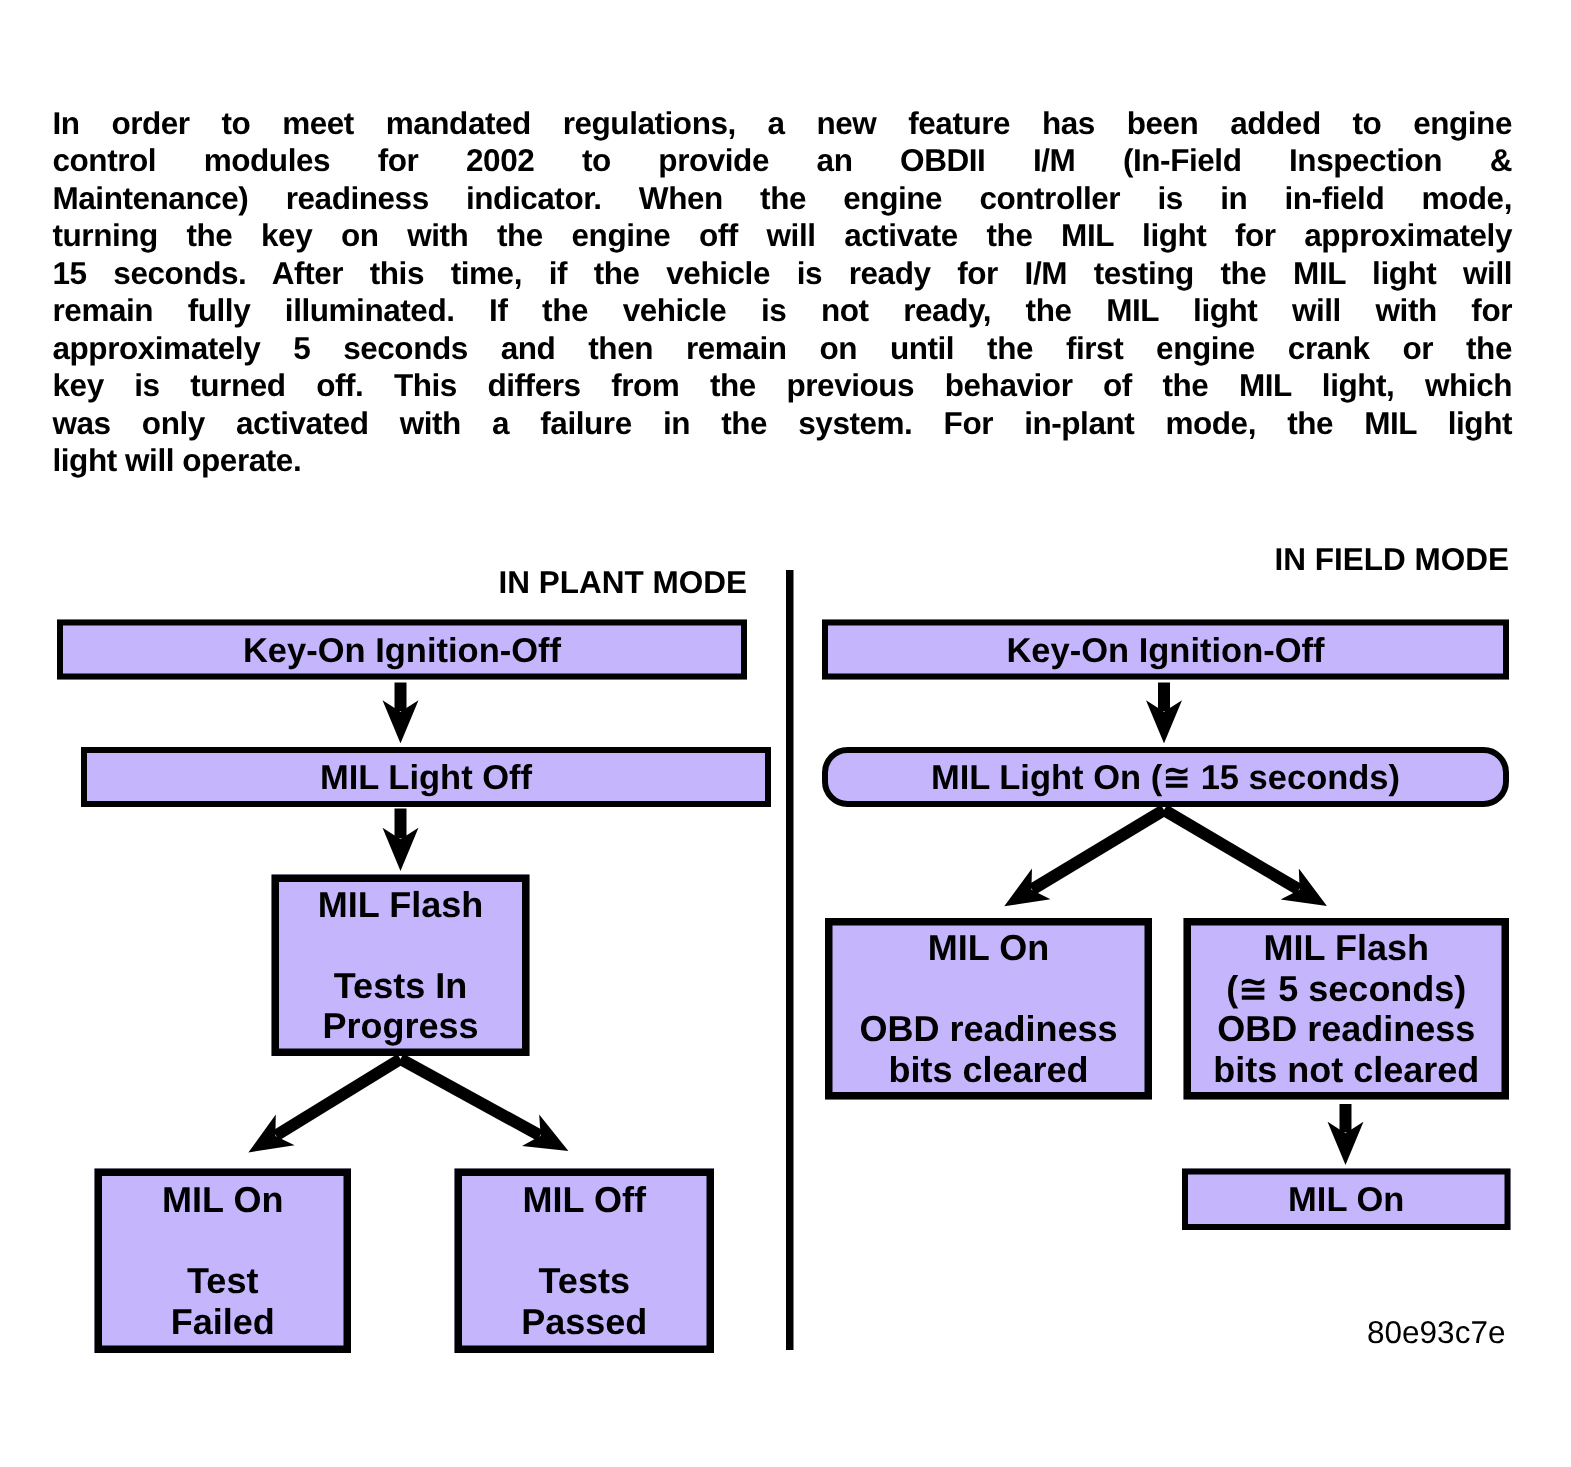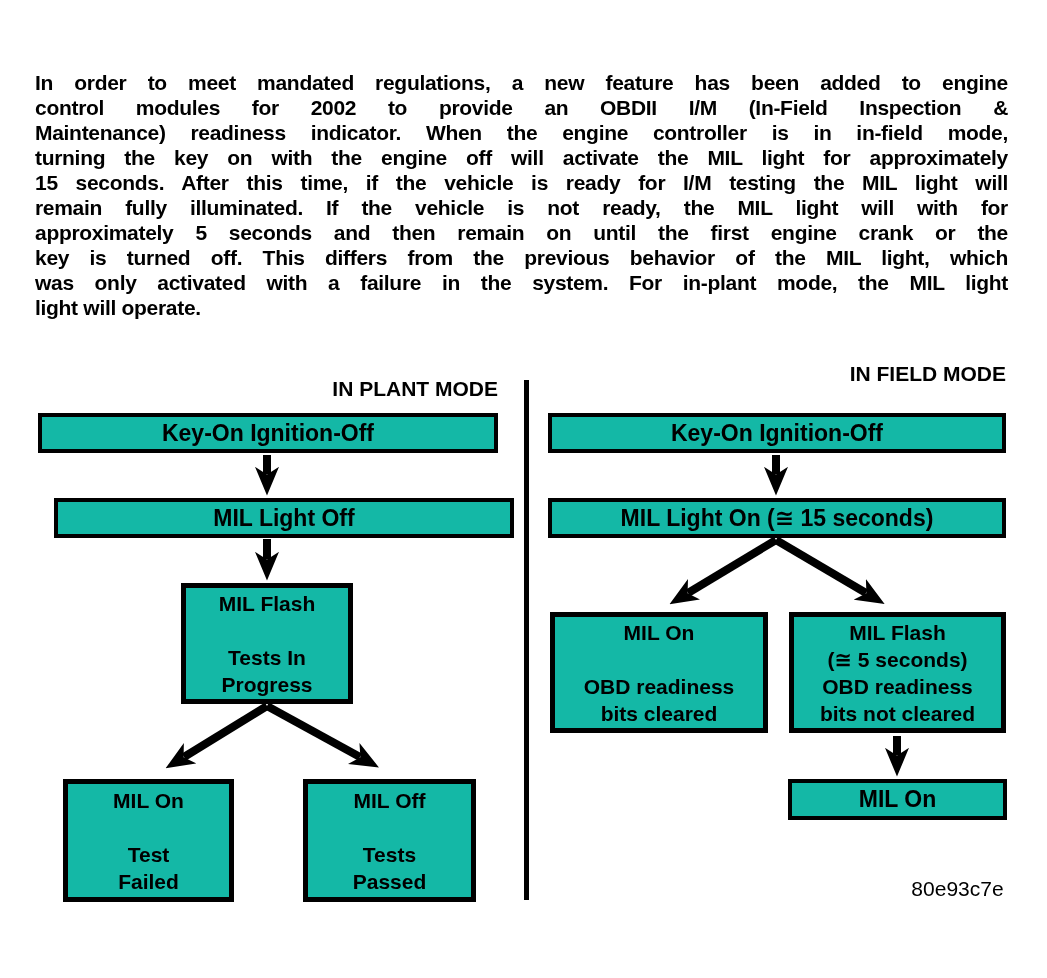--- a/index.html
+++ b/index.html
@@ -12,27 +12,27 @@
     position:absolute; left:35px; top:70px; width:973px;
     font-weight:bold; font-size:21px; line-height:25px; letter-spacing:-0.3px;
   }
   .para-line { text-align:justify; text-align-last:justify; white-space:nowrap; }
   .para-line.final { text-align-last:left; }
 
   .dg-title {
     position:absolute; font-weight:bold; font-size:21px; text-align:right;
   }
   .box {
-    position:absolute; box-sizing:border-box; background:#14b8a6;
+    position:absolute; box-sizing:border-box; background:#c4b5fd;
     border:4px solid #000000; display:flex; align-items:center; justify-content:center;
     text-align:center; font-weight:bold;
   }
   .box .txt { white-space:pre-line; width:100%; }
   .wide  { font-size:23px; }
-  .multi { font-size:21px; line-height:27px; border-width:5px; }
+  .multi { font-size:24px; line-height:27px; border-width:5px; }
 
   .divider { position:absolute; left:524px; top:380px; width:5px; height:520px; background:#000000; }
   .arrows  { position:absolute; left:0; top:0; pointer-events:none; }
   .fig-code { position:absolute; left:905px; top:877px; width:105px; text-align:center; font-size:21px; }
 </style>
 </head>
 <body>
 
 <div class="page">
 
@@ -99,21 +99,21 @@
 Tests
 Passed</span>
   </div>
 
   <div class="dg-title" style="left:548px; top:362px; width:458px;">IN FIELD MODE</div>
 
   <div class="box wide" style="left:548px; top:413px; width:458px; height:40px;">
     <span class="txt">Key-On Ignition-Off</span>
   </div>
 
-  <div class="box wide" style="left:548px; top:498px; width:458px; height:40px;">
+  <div class="box wide" style="left:548px; top:498px; width:458px; height:40px;border-radius:17px;">
     <span class="txt">MIL Light On (≅ 15 seconds)</span>
   </div>
 
   <div class="box multi" style="left:550px; top:612px; width:218px; height:121px;">
     <span class="txt">MIL On
 
 OBD readiness
 bits cleared</span>
   </div>
 

